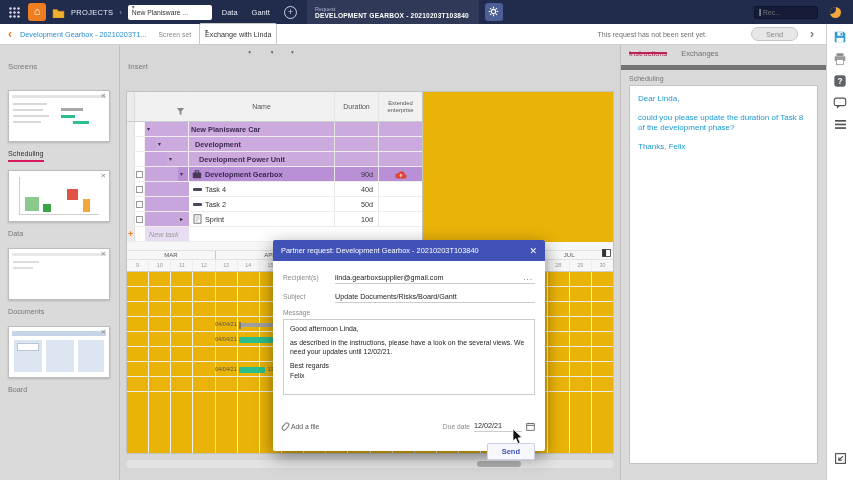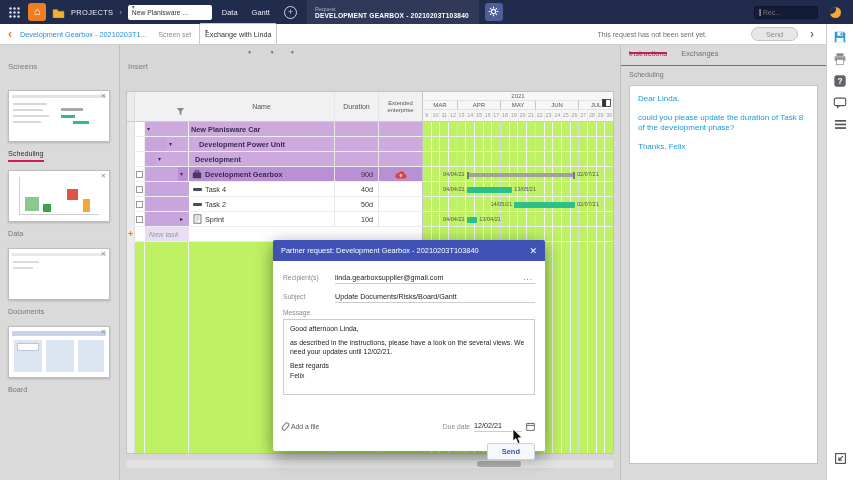--- a/index.html
+++ b/index.html
@@ -55,21 +55,21 @@
   .p-toolbar { display:flex; align-items:center; gap:5px; padding:0 8px; height:16px; }
   .p-ic { font-size:7.5px; color:#555; padding:0 2px; }
   .p-sep { width:1px; height:10px; background:#bdbdbd; margin:0 2px; }
   .p-menu { font-size:7px; color:#444; display:flex; gap:2px; align-items:center; }
   .p-menu .car { font-size:5.5px; color:#666; }
   .p-more { font-size:8px; color:#777; letter-spacing:1px; margin-left:6px; }
   .p-tabrow { display:flex; align-items:flex-end; height:16px; padding-left:14px; gap:3px; }
   .p-tab { background:#2ba3dc; color:#fff; border-radius:2px 2px 0 0; height:15px; display:flex; align-items:center; gap:4px; padding:0 8px; font-size:7px; font-weight:bold; }
   .p-tabmenu { width:13px; height:13px; background:#1b84b4; border-radius:2px; color:#fff; font-size:8px; line-height:13px; text-align:center; margin-bottom:1px; }
 
-  .p-content { position:absolute; left:6px; right:6px; top:46px; bottom:26px; background:#bef264; border:1px solid #c2c2c2; display:flex; overflow:hidden; }
+  .p-content { position:absolute; left:6px; right:6px; top:46px; bottom:26px; background:#eab308; border:1px solid #c2c2c2; display:flex; overflow:hidden;flex-direction:column; }
   .hscroll { position:absolute; left:6px; right:6px; bottom:12px; height:8px; background:#e3e3e3; border-radius:4px; }
   .hscroll .thumb { position:absolute; left:72%; width:44px; top:1px; bottom:1px; background:#adadad; border-radius:3px; }
 
   .table-left { width:296px; flex:none; display:flex; flex-direction:column; border-right:1px solid #c6c6c6; }
   .lhead { height:30px; background:#f1f1f1; border-bottom:1px solid #ccc; display:flex; font-size:7px; color:#555; }
   .c { height:100%; position:relative; }
   .gut { width:8px; background:#ececec; border-right:1px solid #ddd; flex:none; }
   .cb { width:10px; border-right:1px solid #f0f0f0; flex:none; }
   .hier { width:44px; border-right:1px solid #f0f0f0; flex:none; }
   .nameW { flex:1; display:flex; align-items:center; }
@@ -118,21 +118,21 @@
   .g-w:first-child { border-left:none; }
   .grow { position:relative; height:15px; border-bottom:1px solid #ededed; z-index:1; }
   .g-lbl { position:absolute; top:4px; font-size:5.6px; color:#555; white-space:nowrap; padding:0 2px; }
   .g-bar { position:absolute; }
   .g-task { top:5px; height:6px; background:#2bbf8e; border-radius:1px; }
   .g-sum { top:6px; height:4px; background:#a0a0a0; }
   .g-sum::before,.g-sum::after { content:''; position:absolute; top:-1px; width:2px; height:7px; background:#787878; }
   .g-sum::before { left:0; } .g-sum::after { right:0; }
 
   .right-panel { position:absolute; left:620px; top:0; width:206px; height:435px; background:#dadada; border-left:1px solid #bfbfbf; }
-  .rp-tabs { display:flex; gap:14px; padding:4px 8px 16px 8px; border-bottom:1px solid #737373; height:17px; }
+  .rp-tabs { display:flex; gap:14px; padding:4px 8px 16px 8px; border-bottom:5px solid #737373; height:17px; }
   .rp-tab { font-size:7.5px; color:#6f6f6f; padding-bottom:3px; }
   .rp-tab.active { color:#a52a52; border-bottom:2px solid #d5185f; }
   .rp-section { font-size:7px; color:#777; padding:5px 8px 2px 8px; }
   .rp-content { position:absolute; top:40px; left:8px; right:8px; bottom:16px; background:#fff; border:1px solid #c3c3c3; padding:8px; }
   .rp-content p { color:#1b9ad6; font-size:8px; line-height:1.25; margin-bottom:9px; }
 
   .icon-strip { position:absolute; left:826px; top:24px; width:27px; height:456px; background:#fff; border-left:1px solid #ccc; display:flex; flex-direction:column; align-items:center; padding-top:5px; gap:7px; }
   .strip-ic { width:15px; height:15px; display:flex; align-items:center; justify-content:center; }
   .strip-bottom { margin-top:auto; margin-bottom:14px; }
 
@@ -361,45 +361,45 @@
               <span class="car" style="left:2px">▾</span>
             </div>
             <div class="c nameW">
                 <span class="gname" style="padding-left:2px">New Planisware Car</span>
               </div>
             <div class="c dur"></div>
             <div class="c ee"></div>
           </div>
 
           <div class="trow grp">
+            <div class="rbg" style="left:29px"></div>
+            <div class="c gut"></div>
+            <div class="c cb"></div>
+            <div class="c hier">
+              <i class="bd" style="left:0"></i>
+              <span class="car" style="left:13px">▾</span>
+            </div>
+            <div class="c nameW">
+                <span class="gname" style="padding-left:6px">Development</span>
+              </div>
+            <div class="c dur"></div>
+            <div class="c ee"></div>
+          </div>
+
+          <div class="trow grp">
             <div class="rbg" style="left:40px"></div>
             <div class="c gut"></div>
             <div class="c cb"></div>
             <div class="c hier">
               <i class="bd" style="left:0"></i>
               <i class="bd" style="left:11px"></i>
               <span class="car" style="left:24px">▾</span>
             </div>
             <div class="c nameW">
                 <span class="gname" style="padding-left:10px">Development Power Unit</span>
-              </div>
-            <div class="c dur"></div>
-            <div class="c ee"></div>
-          </div>
-
-          <div class="trow grp">
-            <div class="rbg" style="left:29px"></div>
-            <div class="c gut"></div>
-            <div class="c cb"></div>
-            <div class="c hier">
-              <i class="bd" style="left:0"></i>
-              <span class="car" style="left:13px">▾</span>
-            </div>
-            <div class="c nameW">
-                <span class="gname" style="padding-left:6px">Development</span>
               </div>
             <div class="c dur"></div>
             <div class="c ee"></div>
           </div>
 
           <div class="trow grp sel">
             <div class="rbg" style="left:51px"></div>
             <div class="c gut"></div>
             <div class="c cb">
                 <span class="cbx"></span>

